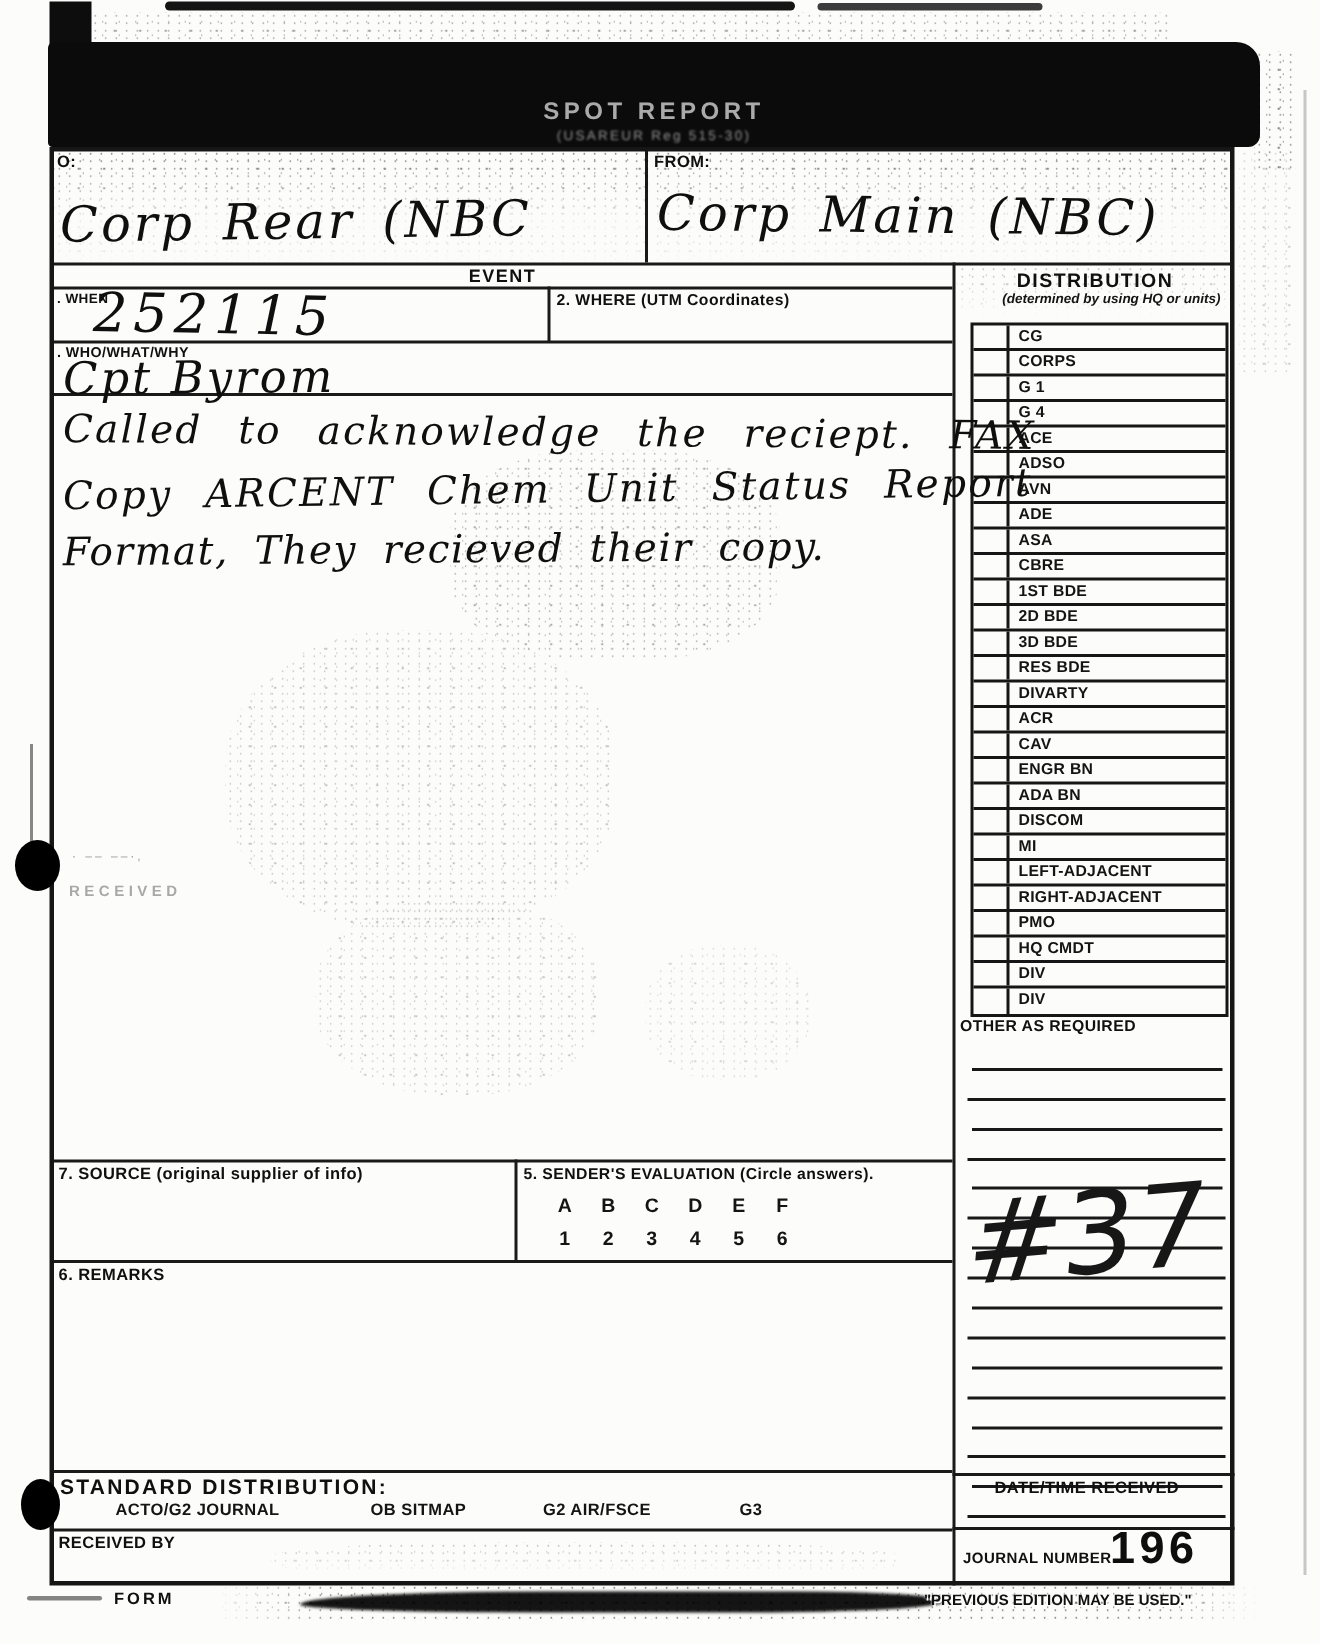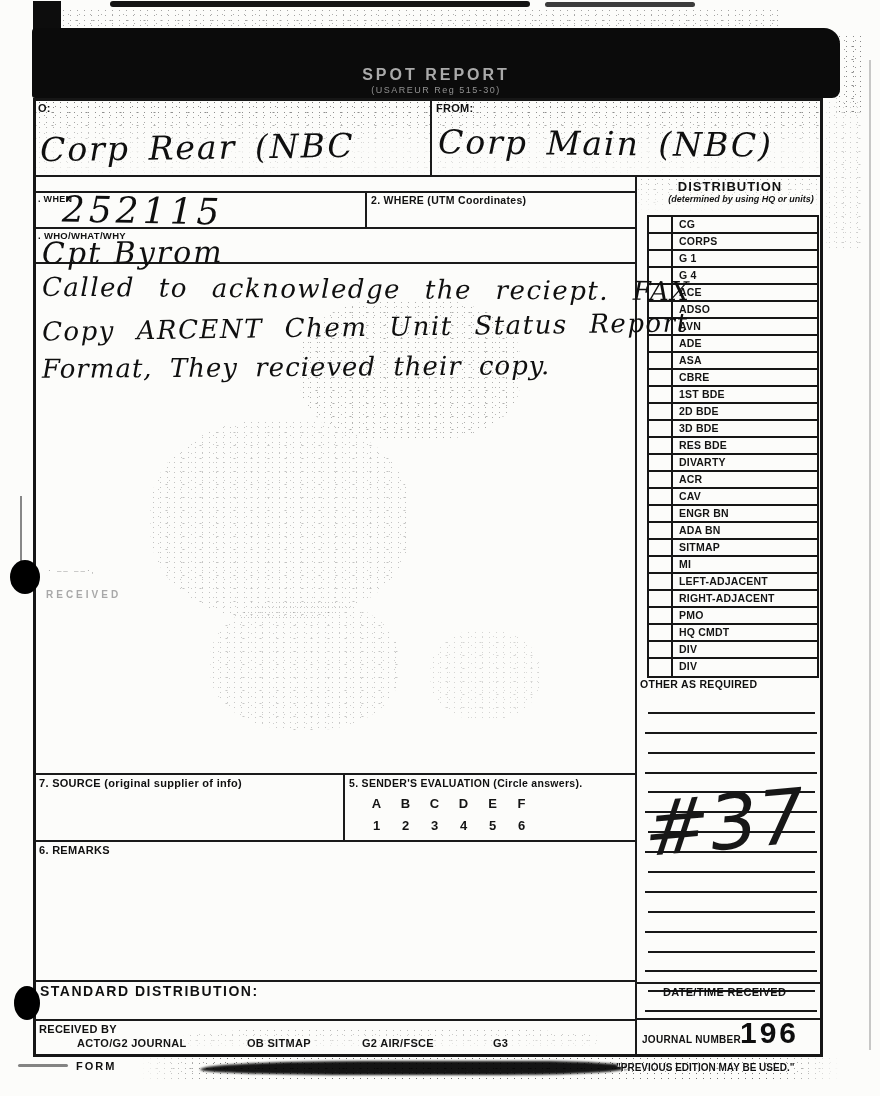--- a/index.html
+++ b/index.html
@@ -31,21 +31,21 @@
   .dist-cb{width:24px;border-right:2px solid #161616;box-sizing:border-box;}
   .dist-label{flex:1;font-size:10.5px;font-weight:bold;padding-left:6px;line-height:14px;letter-spacing:.2px;}
   #blank-lines{position:absolute;left:645px;top:694px;width:172px;z-index:4;}
   .blank-line{height:17.9px;border-bottom:2px solid #181818;}
   .blank-line:nth-child(odd){width:97%;margin-left:2%;}
   
   .ev-row{position:absolute;left:362px;width:230px;display:flex;z-index:5;}
   .ev-cell{width:29px;text-align:center;font-weight:bold;font-size:13px;}
   
   #sd-items{position:absolute;left:35px;top:1001px;width:600px;height:16px;z-index:5;}
-  .sd-item{position:absolute;font-weight:bold;font-size:11px;letter-spacing:.3px;margin-top:36px;}
+  .sd-item{position:absolute;font-weight:bold;font-size:11px;letter-spacing:.3px;}
   .sd-item:nth-child(1){left:42px;}
   .sd-item:nth-child(2){left:212px;}
   .sd-item:nth-child(3){left:327px;}
   .sd-item:nth-child(4){left:458px;}
   .smudge{position:absolute;z-index:7;}
 </style>
 </head>
 <body>
 
 <div class="page">
@@ -65,20 +65,21 @@
 
   <div class="abs noise fadeDown" style="left:36px;top:100px;width:784px;height:58px;opacity:.55;z-index:1;"></div>
   <div class="abs noise fadeDown" style="left:36px;top:155px;width:784px;height:22px;opacity:.18;z-index:1;"></div>
   <div class="line-v" style="left:430px;top:100px;height:75px;"></div>
   <div class="line-h" style="left:35px;top:175px;width:786px;"></div>
   <div class="lbl" style="left:38px;top:102px;font-size:11px;">O:</div>
   <div class="lbl" style="left:436px;top:102px;font-size:11px;">FROM:</div>
   <div class="hand" style="left:40px;top:128px;font-size:33px;letter-spacing:2px;word-spacing:6px;transform:rotate(-.8deg);">Corp Rear (NBC</div>
   <div class="hand" style="left:438px;top:124px;font-size:33px;letter-spacing:2px;word-spacing:6px;transform:rotate(.6deg);">Corp Main (NBC)</div>
 
+  <div class="lbl" style="left:35px;top:177px;width:600px;text-align:center;font-size:12px;letter-spacing:1px;">EVENT</div>
   <div class="line-h" style="left:35px;top:191px;width:600px;"></div>
 
   <div class="lbl" style="left:38px;top:194px;font-size:9px;">. WHEN</div>
   <div class="hand" style="left:62px;top:190px;font-size:36px;letter-spacing:4px;transform:rotate(1deg);">252115</div>
   <div class="line-v" style="left:365px;top:191px;height:37px;"></div>
   <div class="lbl" style="left:371px;top:194px;font-size:10.5px;">2. WHERE (UTM Coordinates)</div>
   <div class="line-h" style="left:35px;top:227px;width:600px;"></div>
 
   <div class="lbl" style="left:38px;top:230px;font-size:9.5px;">. WHO/WHAT/WHY</div>
   <div class="hand" style="left:42px;top:235px;font-size:30px;letter-spacing:2px;transform:rotate(-.5deg);">Cpt Byrom</div>
@@ -211,21 +212,21 @@
       <div class="dist-row">
         <div class="dist-cb"></div>
         <div class="dist-label">ENGR BN</div>
       </div>
       <div class="dist-row">
         <div class="dist-cb"></div>
         <div class="dist-label">ADA BN</div>
       </div>
       <div class="dist-row">
         <div class="dist-cb"></div>
-        <div class="dist-label">SITMAP</div>
+        <div class="dist-label">DISCOM</div>
       </div>
       <div class="dist-row">
         <div class="dist-cb"></div>
         <div class="dist-label">MI</div>
       </div>
       <div class="dist-row">
         <div class="dist-cb"></div>
         <div class="dist-label">LEFT-ADJACENT</div>
       </div>
       <div class="dist-row">

